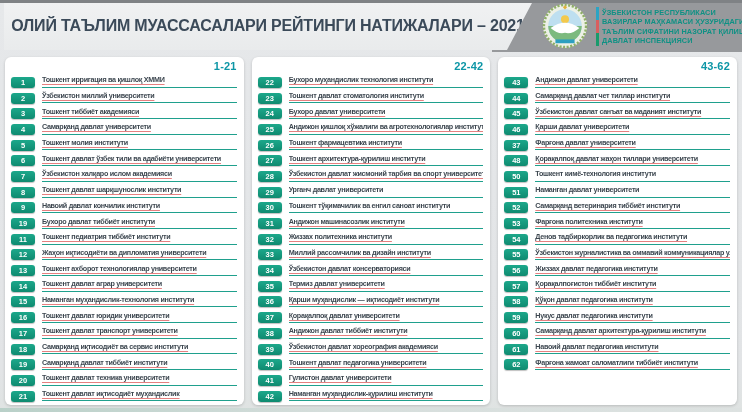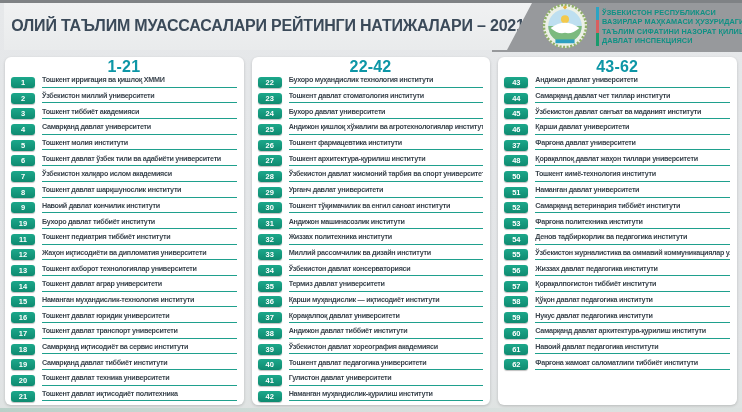--- a/index.html
+++ b/index.html
@@ -40,21 +40,21 @@
   }
 
   
   .columns{position:absolute;top:57px;left:5px;right:5px;bottom:7px;display:flex;gap:8px;z-index:2;}
   .card{
     flex:1;background:#ffffff;border-radius:6px;
     box-shadow:0 1px 3px rgba(0,0,0,.18);
     padding:2px 7px 0 6px;overflow:hidden;
   }
   .range{
-    text-align:center;color:#0d96a6;font-size:16px;font-weight:bold;
+    text-align:right;color:#0d96a6;font-size:11px;font-weight:bold;
     height:15px;line-height:15px;letter-spacing:0.2px;
   }
   .rows{display:flex;flex-direction:column;}
   .row{height:15.7px;display:flex;align-items:center;}
   .badge{
     flex:0 0 24px;height:11px;margin-top:1px;border-radius:3px;
     background:linear-gradient(180deg,#1ca88b 0%,#0f English8a70 100%);
     background:linear-gradient(180deg,#1ca88b 0%,#0f8a70 100%);
     color:#ffffff;font-size:7.5px;font-weight:bold;
     display:flex;align-items:center;justify-content:center;
@@ -64,21 +64,21 @@
     flex:1;margin-left:7px;align-self:stretch;
     display:flex;align-items:center;
     border-bottom:1px solid #1fa08d;margin-bottom:2px;
     overflow:hidden;
   }
   .name{
     color:#3d4750;font-size:7.2px;font-weight:bold;letter-spacing:-0.3px;
     white-space:nowrap;padding-bottom:1px;
   }
   .name.sp{
-    text-decoration-color:#e58080;
+    text-decoration:underline;text-decoration-color:#e58080;
     text-decoration-thickness:1px;text-underline-offset:2px;
   }
 </style>
 </head>
 <body>
 
 <div class="top-strip"></div>
 
 <div class="agency-panel">
   <svg class="emblem" viewBox="0 0 48 48">
@@ -228,21 +228,21 @@
         </div>
         <div class="row">
           <span class="badge">20</span>
           <span class="name-wrap">
             <span class="name sp">Тошкент давлат техника университети</span>
           </span>
         </div>
         <div class="row">
           <span class="badge">21</span>
           <span class="name-wrap">
-            <span class="name sp">Тошкент давлат иқтисодиёт политехника</span>
+            <span class="name sp">Тошкент давлат иқтисодиёт муҳандислик</span>
           </span>
         </div>
       </div>
   </section>
   <section class="card">
     <div class="range">22-42</div>
     <div class="rows">
         <div class="row">
           <span class="badge">22</span>
           <span class="name-wrap">

